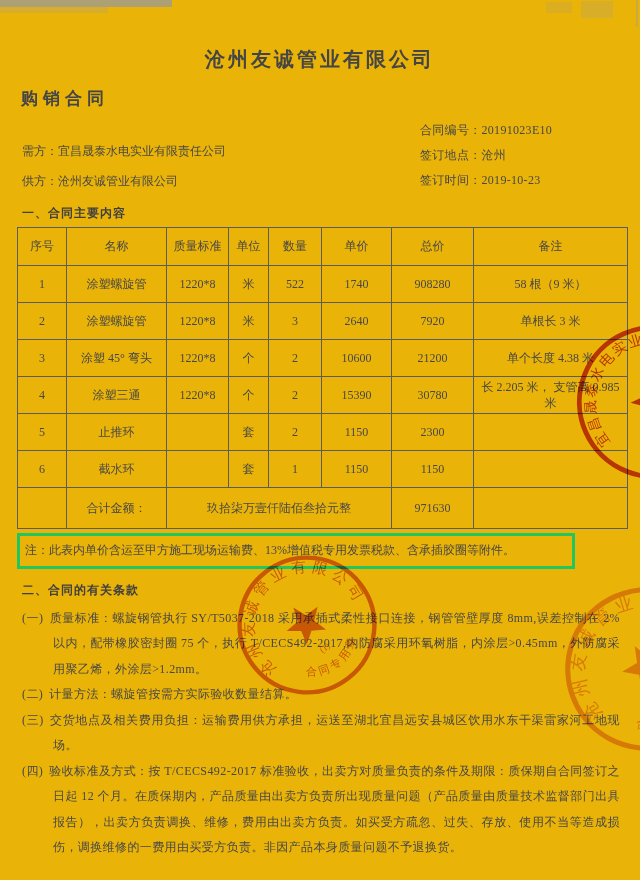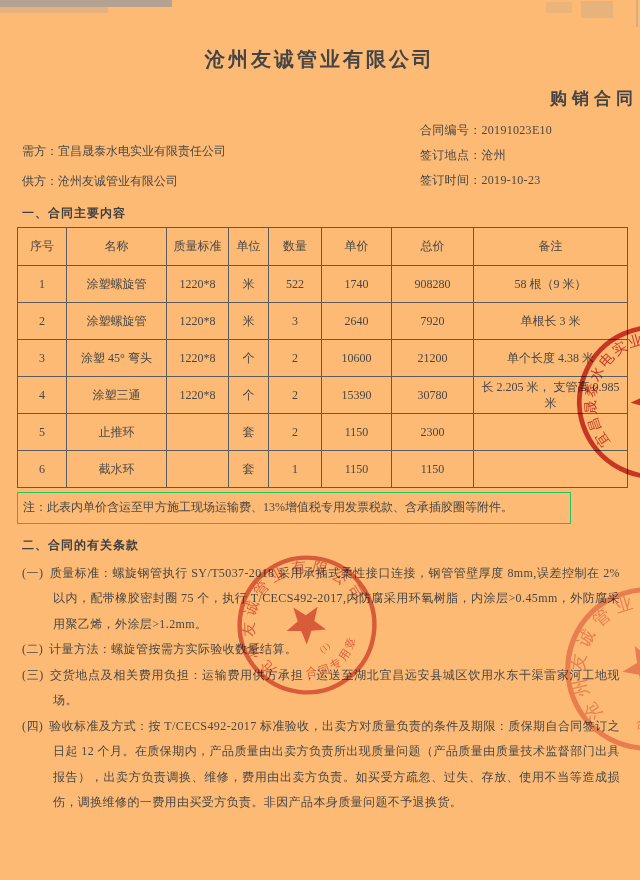--- a/index.html
+++ b/index.html
@@ -3,37 +3,37 @@
 <meta charset="utf-8">
 <style>
   html,body{margin:0;padding:0;}
   body{
     width:640px;height:880px;overflow:hidden;
     background:#e9e9e9;
     font-family:"Liberation Serif","DejaVu Serif",serif;
   }
   .page{
     position:relative;width:640px;height:880px;overflow:hidden;
-    background:#fdba74;color:#3d3d3d;
+    background:#eab308;color:#3d3d3d;
   }
   
   .artifact{position:absolute;background:#9a9a9a;}
   .art-1{left:0;top:0;width:172px;height:7px;opacity:.75;}
   .art-2{left:0;top:7px;width:108px;height:6px;opacity:.25;}
   .art-3{left:546px;top:2px;width:26px;height:11px;opacity:.18;}
   .art-4{left:581px;top:1px;width:32px;height:17px;opacity:.22;}
   .art-5{left:636px;top:0;width:2px;height:27px;opacity:.4;}
 
   .title{
     margin:46px 0 0 0;text-align:center;font-size:20px;font-weight:600;
     letter-spacing:3px;color:#454545;
   }
   .subtitle{
-    margin:14px 2px 0 0;text-align:right;font-size:17px;font-weight:600;
-    letter-spacing:5px;color:#454545;
+    margin:14px 2px 0 0;text-align:left;font-size:17px;font-weight:600;
+    letter-spacing:5px;color:#454545;padding-left:21px;
   }
   .header-info{
     display:flex;justify-content:space-between;
     padding:12px 24px 0 22px;font-size:12px;color:#474747;
   }
   .hi-left .line{margin-bottom:13px;}
   .hi-left .line.buyer{margin-top:21px;}
   .hi-right{width:196px;}
   .hi-right .line{margin-bottom:8px;letter-spacing:.3px;}
   .sec-heading{
@@ -48,21 +48,21 @@
   table.main th,table.main td{
     border:1px solid #5c5c5c;text-align:center;vertical-align:middle;
     padding:2px 3px;font-weight:400;line-height:1.35;
   }
   table.main th{height:33px;}
   table.main td{height:32px;}
   tr.total-row td{height:36px;}
   .c0{width:42px;} .c1{width:93px;} .c2{width:55px;} .c3{width:33px;}
   .c4{width:46px;} .c5{width:63px;} .c6{width:75px;} .c7{width:147px;}
   .note-box{
-    margin:4px 0 0 17px;width:542px;border:1px solid #22c55e;
+    margin:4px 0 0 17px;width:542px;border:3px solid #22c55e;
     font-size:12px;color:#474747;padding:7px 5px 7px 5px;line-height:1.3;
   }
   .attachment{padding:12px 22px 0 22px;font-size:12px;color:#474747;}
   .sec2-heading{
     padding:13px 22px 0 22px;font-size:12px;font-weight:600;color:#404040;
     letter-spacing:1px;
   }
   .clauses{padding:7px 20px 0 22px;}
   .clause{
     font-size:12px;color:#474747;line-height:25.5px;text-align:justify;
@@ -178,20 +178,27 @@
       <tr>
         <td>6</td>
         <td>截水环</td>
         <td></td>
         <td>套</td>
         <td>1</td>
         <td>1150</td>
         <td>1150</td>
         <td></td>
       </tr>
+      <tr class="total-row">
+        <td></td>
+        <td>合计金额：</td>
+        <td colspan="4">玖拾柒万壹仟陆佰叁拾元整</td>
+        <td>971630</td>
+        <td></td>
+      </tr>
     </tbody>
   </table>
 
   <div class="note-box">注：此表内单价含运至甲方施工现场运输费、13%增值税专用发票税款、含承插胶圈等附件。</div>
 
 
   <div class="sec2-heading">二、合同的有关条款</div>
 
   <div class="clauses">
     <p class="clause"><span class="cl-no">(一)</span><span>质量标准：螺旋钢管执行 SY/T5037-2018 采用承插式柔性接口连接，钢管管壁厚度 8mm,误差控制在 2%以内，配带橡胶密封圈 75 个，执行 T/CECS492-2017,内防腐采用环氧树脂，内涂层&gt;0.45mm，外防腐采用聚乙烯，外涂层&gt;1.2mm。</span></p>

